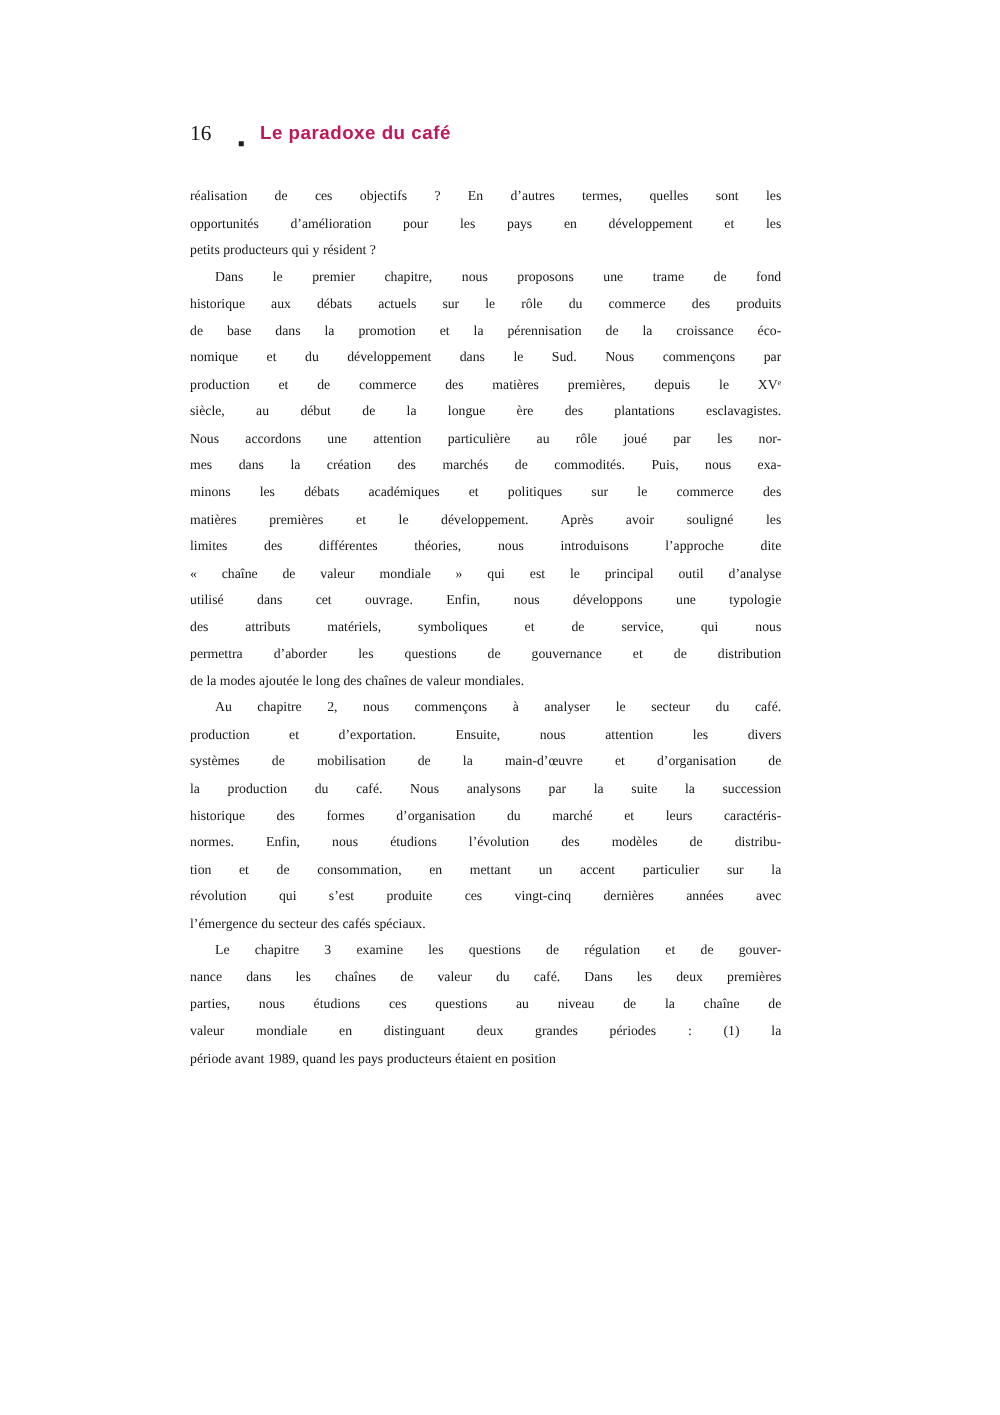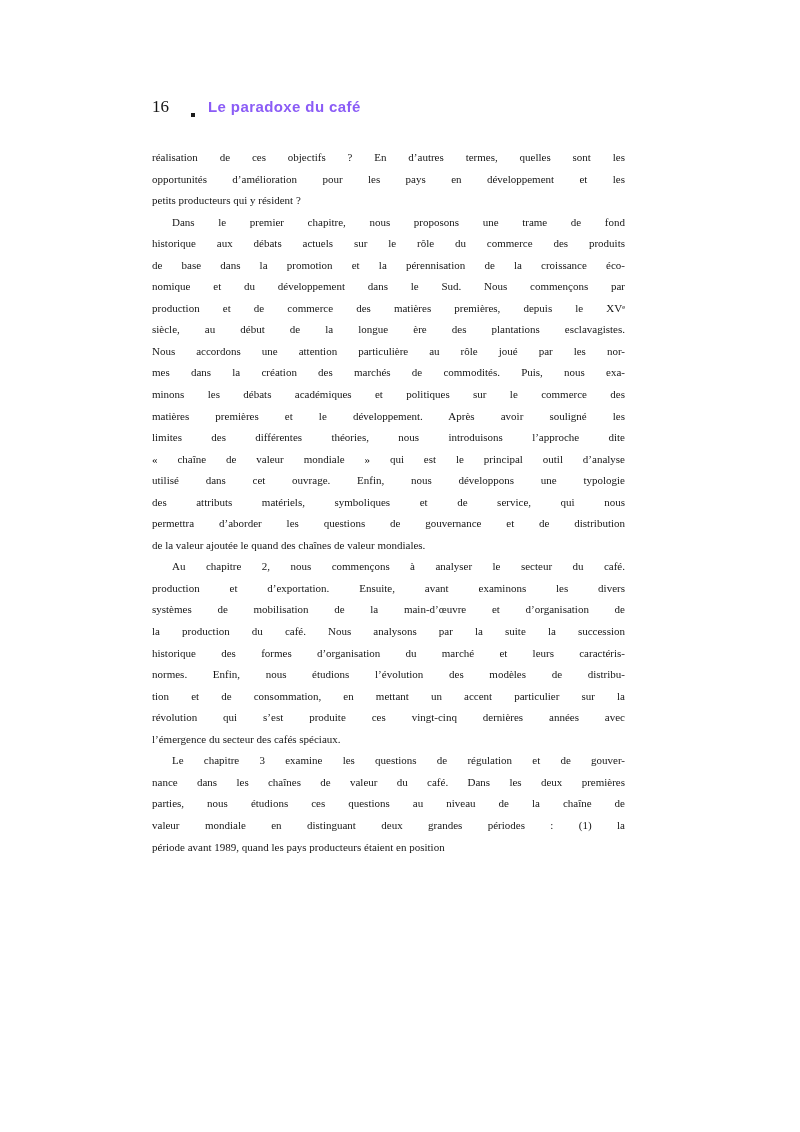--- a/index.html
+++ b/index.html
@@ -66,44 +66,44 @@
     text-indent: 20px;
   }
 </style>
 </head>
 <body>
 
 <div class="page">
   <div class="running-header">
     <span class="pagenum">16</span>
     <span class="bullet"></span>
-    <span class="book-title" style="color: #8b5cf6;">Le paradoxe du café</span>
+    <span class="book-title" style="color: #be185d;">Le paradoxe du café</span>
   </div>
   <div class="body-text">
       <div class="line">réalisation de ces objectifs ? En d’autres termes, quelles sont les</div>
       <div class="line">opportunités d’amélioration pour les pays en développement et les</div>
       <div class="line last">petits producteurs qui y résident ?</div>
       <div class="line indent">Dans le premier chapitre, nous proposons une trame de fond</div>
       <div class="line">historique aux débats actuels sur le rôle du commerce des produits</div>
       <div class="line">de base dans la promotion et la pérennisation de la croissance éco-</div>
       <div class="line">nomique et du développement dans le Sud. Nous commençons par</div>
       <div class="line">production et de commerce des matières premières, depuis le XVᵉ</div>
       <div class="line">siècle, au début de la longue ère des plantations esclavagistes.</div>
       <div class="line">Nous accordons une attention particulière au rôle joué par les nor-</div>
       <div class="line">mes dans la création des marchés de commodités. Puis, nous exa-</div>
       <div class="line">minons les débats académiques et politiques sur le commerce des</div>
       <div class="line">matières premières et le développement. Après avoir souligné les</div>
       <div class="line">limites des différentes théories, nous introduisons l’approche dite</div>
       <div class="line">« chaîne de valeur mondiale » qui est le principal outil d’analyse</div>
       <div class="line">utilisé dans cet ouvrage. Enfin, nous développons une typologie</div>
       <div class="line">des attributs matériels, symboliques et de service, qui nous</div>
       <div class="line">permettra d’aborder les questions de gouvernance et de distribution</div>
-      <div class="line last">de la valeur ajoutée le quand des chaînes de valeur mondiales.</div>
+      <div class="line last">de la modes ajoutée le long des chaînes de valeur mondiales.</div>
       <div class="line indent">Au chapitre 2, nous commençons à analyser le secteur du café.</div>
-      <div class="line">production et d’exportation. Ensuite, avant examinons les divers</div>
+      <div class="line">production et d’exportation. Ensuite, nous attention les divers</div>
       <div class="line">systèmes de mobilisation de la main-d’œuvre et d’organisation de</div>
       <div class="line">la production du café. Nous analysons par la suite la succession</div>
       <div class="line">historique des formes d’organisation du marché et leurs caractéris-</div>
       <div class="line">normes. Enfin, nous étudions l’évolution des modèles de distribu-</div>
       <div class="line">tion et de consommation, en mettant un accent particulier sur la</div>
       <div class="line">révolution qui s’est produite ces vingt-cinq dernières années avec</div>
       <div class="line last">l’émergence du secteur des cafés spéciaux.</div>
       <div class="line indent">Le chapitre 3 examine les questions de régulation et de gouver-</div>
       <div class="line">nance dans les chaînes de valeur du café. Dans les deux premières</div>
       <div class="line">parties, nous étudions ces questions au niveau de la chaîne de</div>

